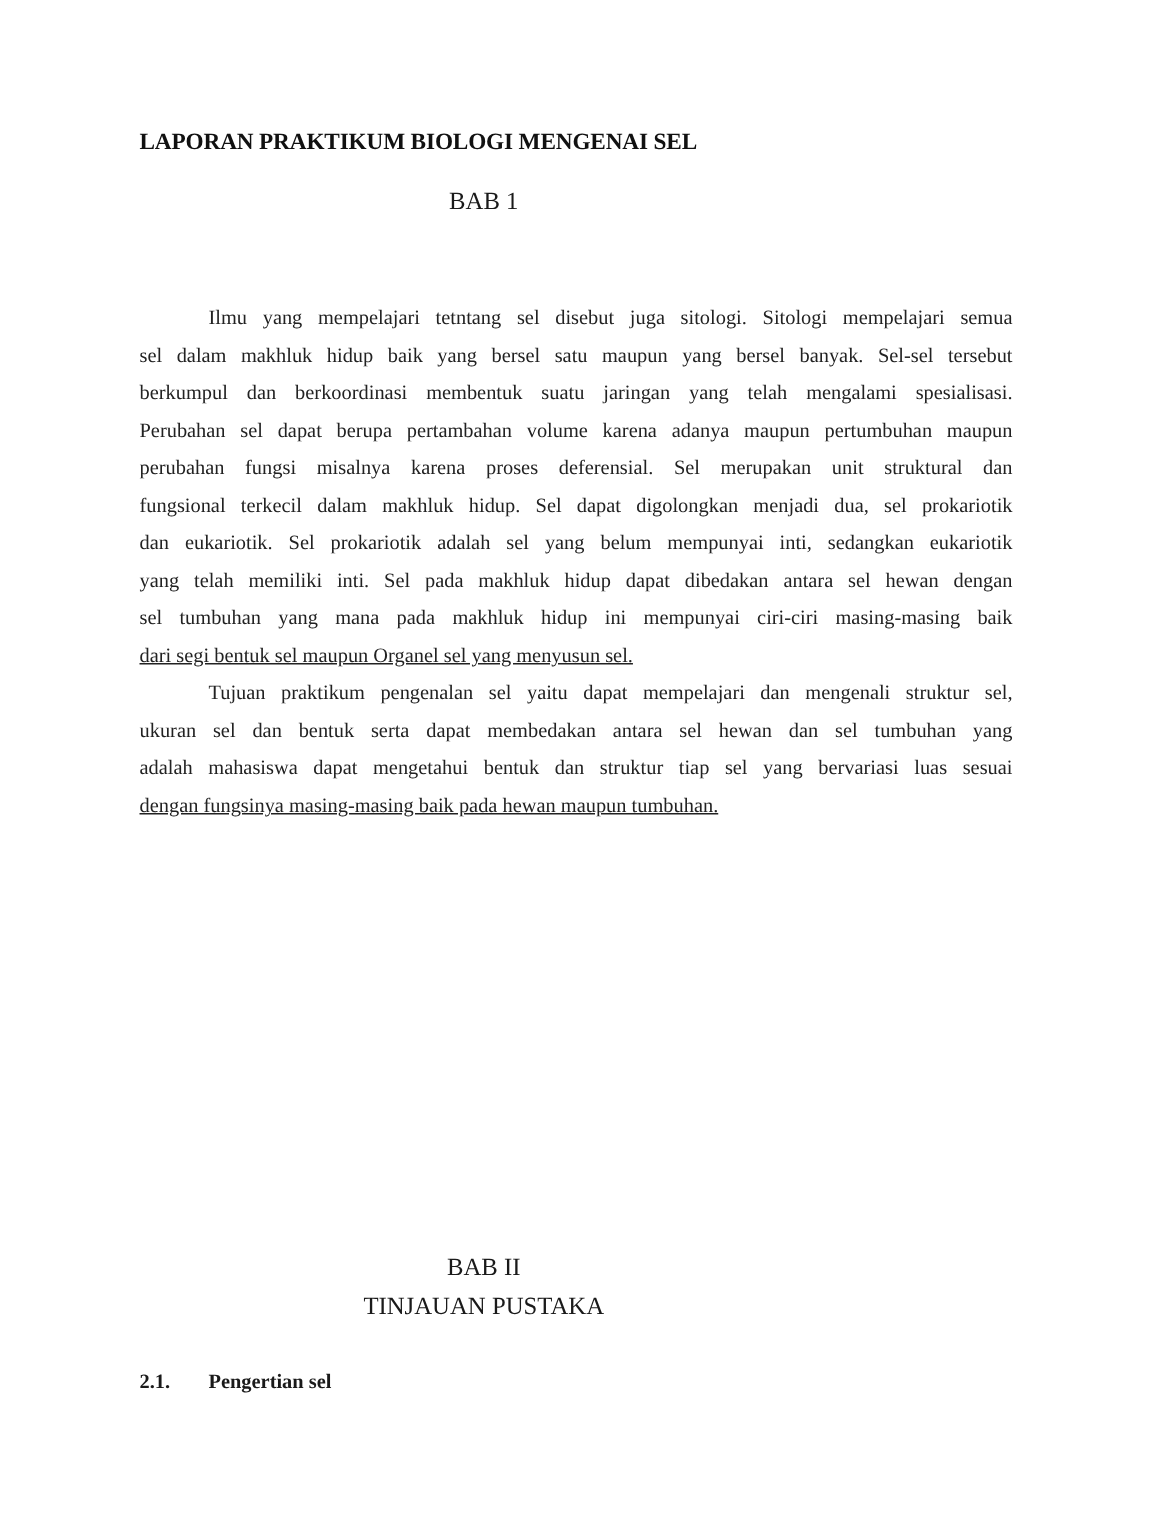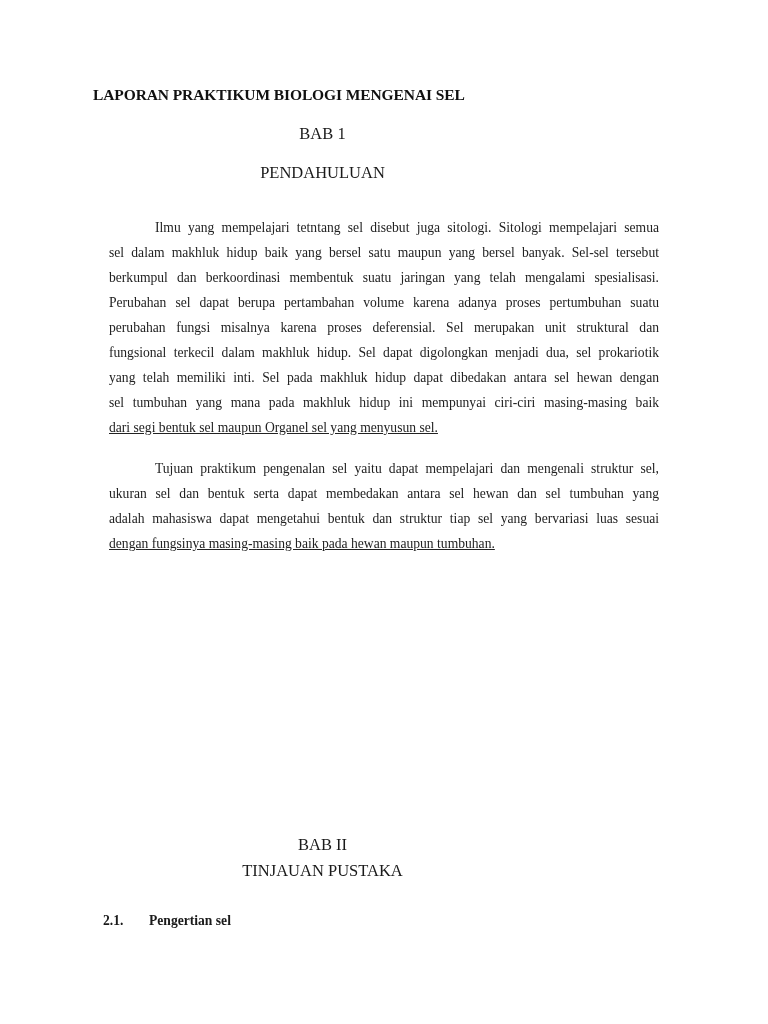--- a/index.html
+++ b/index.html
@@ -39,21 +39,21 @@
       font-size: 16.5px;
       color: #1a1a1a;
       white-space: nowrap;
     }
     .body-block {
       position: absolute;
       left: 93px;
       width: 582px;
     }
     .para {
-      margin: 16px;
+      margin: 0;
       font-size: 13.6px;
       line-height: 25px;
       text-align: justify;
       color: #222;
     }
     .para .line {
       display: block;
       text-align: justify;
       text-align-last: justify;
       white-space: nowrap;
@@ -68,45 +68,44 @@
       padding-left: 46px;
     }
     .subsection {
       position: absolute;
       left: 93px;
       top: 913px;
       font-size: 13.6px;
       font-weight: bold;
       color: #1a1a1a;
       white-space: nowrap;
-      margin-left: 10px;
     }
     .subsection .num {
       display: inline-block;
       width: 46px;
     }
   </style>
 </head>
 <body>
 
 <div class="page">
 
   <div class="doc-title">LAPORAN PRAKTIKUM BIOLOGI MENGENAI SEL</div>
 
   <div class="center-heading" style="top:124px;">BAB 1</div>
-  <div class="center-heading" style="top:163px;">PENDAHULUAN</div>
 
   <div class="body-block" style="top:199px;">
     <p class="para">
       <span class="line indent">Ilmu yang mempelajari tetntang sel disebut juga sitologi. Sitologi mempelajari semua</span>
       <span class="line">sel dalam makhluk hidup baik yang bersel satu maupun yang bersel banyak. Sel-sel tersebut</span>
       <span class="line">berkumpul dan berkoordinasi membentuk suatu jaringan yang telah mengalami spesialisasi.</span>
-      <span class="line">Perubahan sel dapat berupa pertambahan volume karena adanya proses pertumbuhan suatu</span>
+      <span class="line">Perubahan sel dapat berupa pertambahan volume karena adanya maupun pertumbuhan maupun</span>
       <span class="line">perubahan fungsi misalnya karena proses deferensial. Sel merupakan unit struktural dan</span>
       <span class="line">fungsional terkecil dalam makhluk hidup. Sel dapat digolongkan menjadi dua, sel prokariotik</span>
+      <span class="line">dan eukariotik. Sel prokariotik adalah sel yang belum mempunyai inti, sedangkan eukariotik</span>
       <span class="line">yang telah memiliki inti. Sel pada makhluk hidup dapat dibedakan antara sel hewan dengan</span>
       <span class="line">sel tumbuhan yang mana pada makhluk hidup ini mempunyai ciri-ciri masing-masing baik</span>
       <span class="line last">dari segi bentuk sel maupun Organel sel yang menyusun sel.</span>
     </p>
     <p class="para">
       <span class="line indent">Tujuan praktikum pengenalan sel yaitu dapat mempelajari dan mengenali struktur sel,</span>
       <span class="line">ukuran sel dan bentuk serta dapat membedakan antara sel hewan dan sel tumbuhan yang</span>
       <span class="line">adalah mahasiswa dapat mengetahui bentuk dan struktur tiap sel yang bervariasi luas sesuai</span>
       <span class="line last">dengan fungsinya masing-masing baik pada hewan maupun tumbuhan.</span>
     </p>

